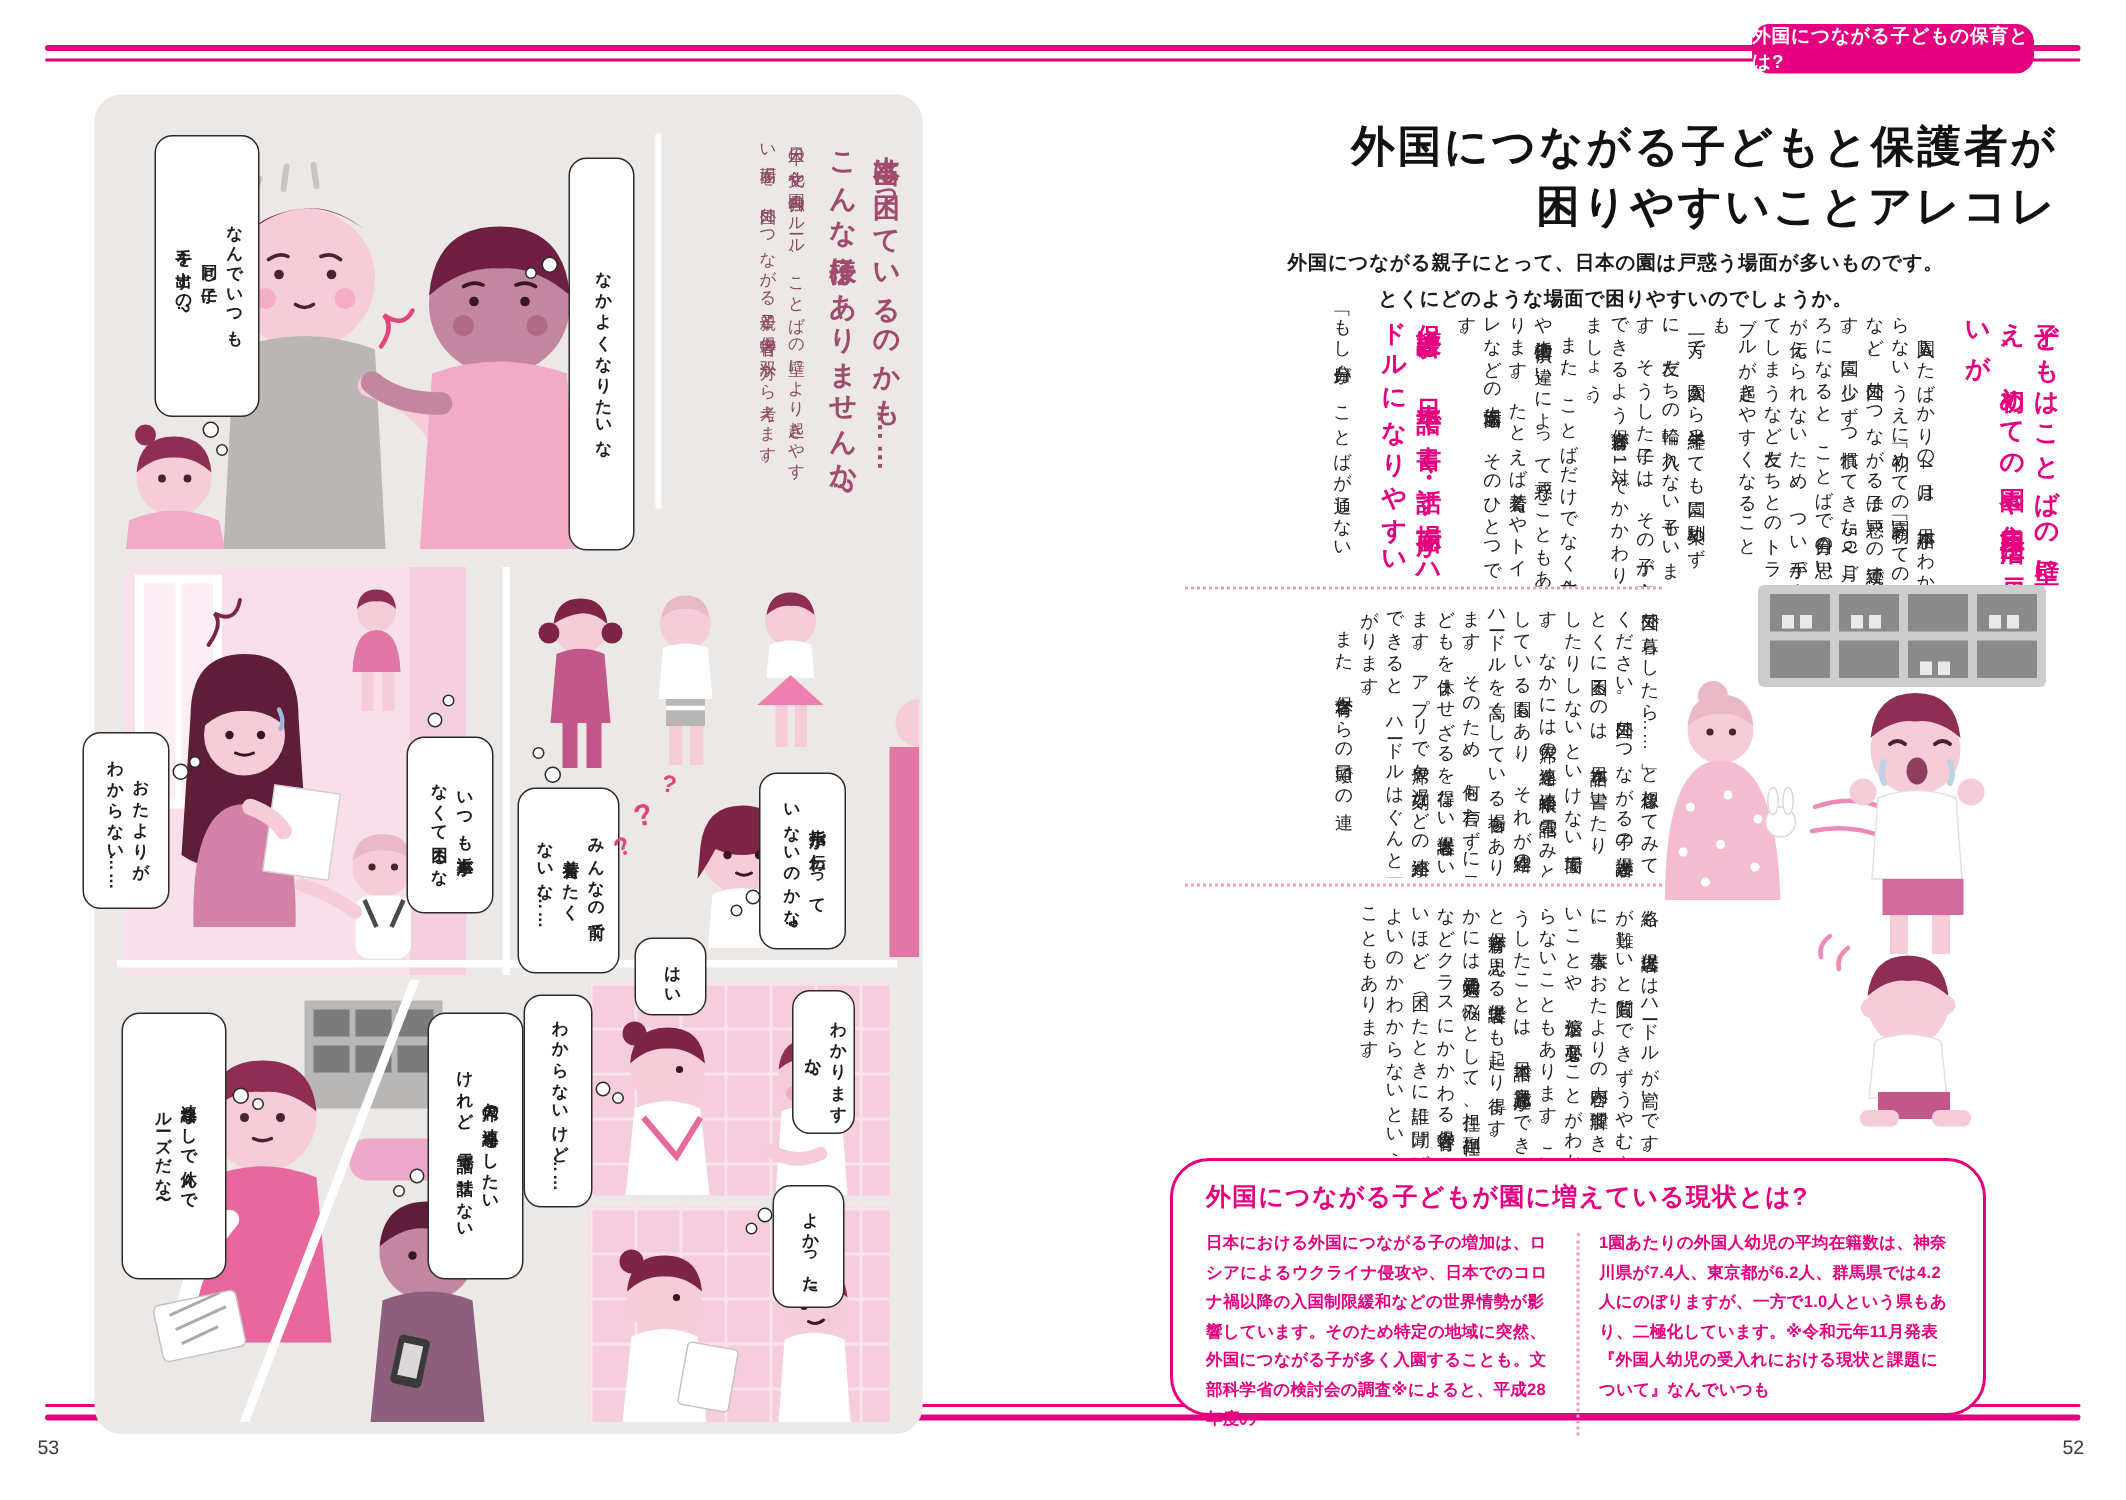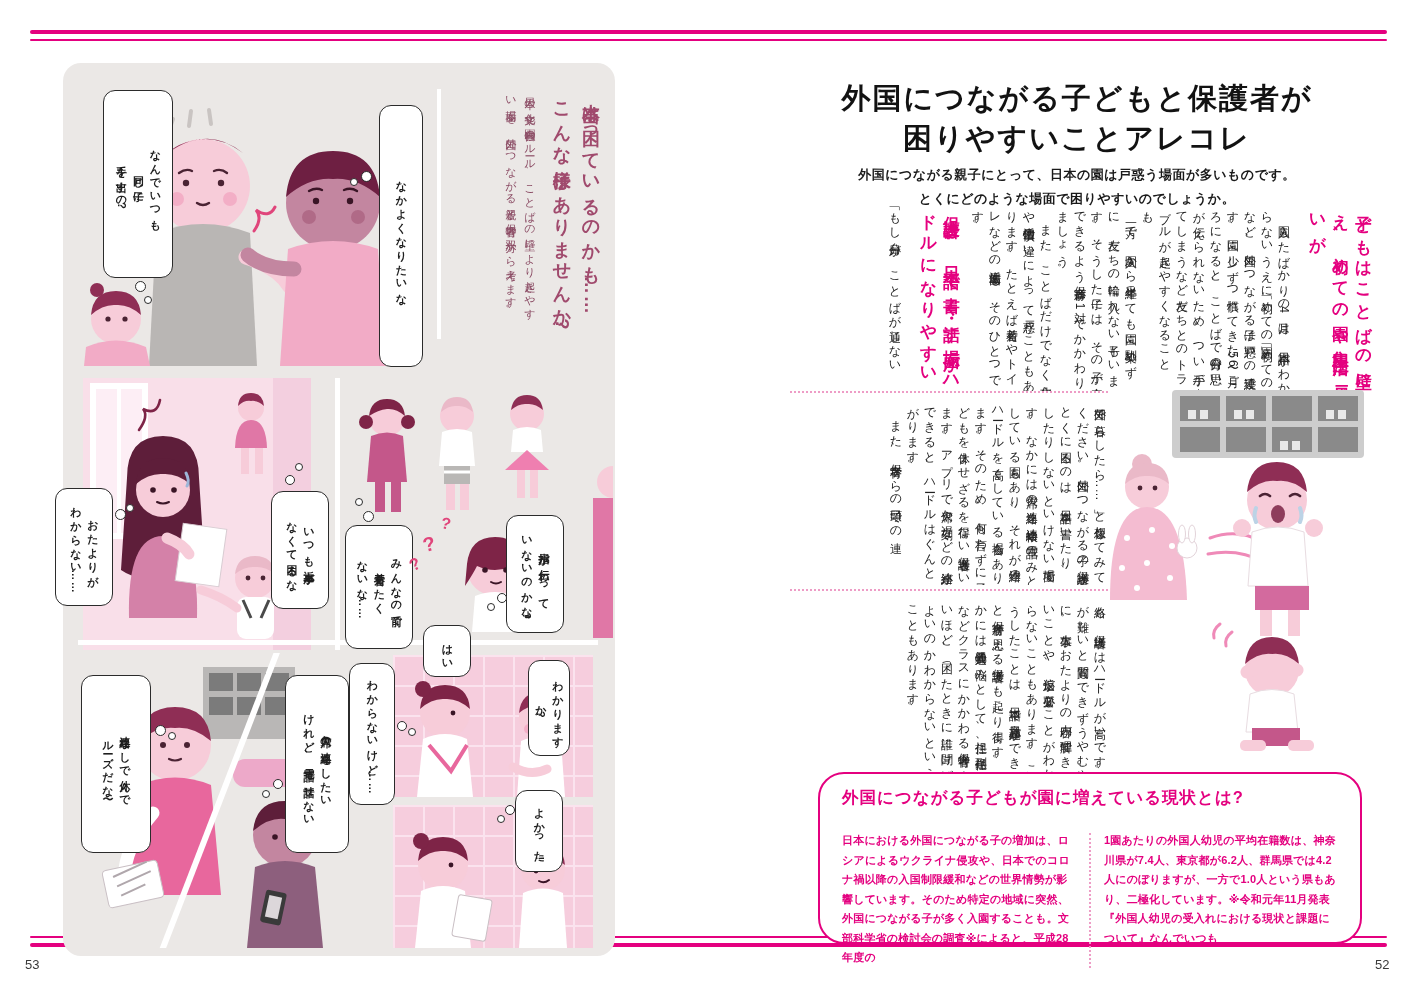--- a/index.html
+++ b/index.html
@@ -26,47 +26,50 @@
   .bubble{position:absolute;background:#fff;border:1.6px solid #2b2b2b;border-radius:12px;
           display:flex;align-items:center;justify-content:center;writing-mode:vertical-rl;
           white-space:pre-line;text-align:center;font-size:11px;font-weight:600;color:#1e1e1e;
           line-height:17px;letter-spacing:1.5px;padding:6px 4px;box-sizing:border-box;z-index:2;}
   .dot{position:absolute;background:#fff;border:1.5px solid #2b2b2b;border-radius:50%;z-index:2;}
   .qmark{position:absolute;color:#e0457b;font-weight:bold;z-index:2;}
   .tile{background-color:#f6cddd;background-image:linear-gradient(#fbe3ee 2px,transparent 2px),
         linear-gradient(90deg,#fbe3ee 2px,transparent 2px);background-size:30px 30px;}
 
   
-  .rp-title{position:absolute;left:782px;top:78px;width:590px;text-align:center;color:#121212;
+  .rp-title{position:absolute;left:782px;top:78px;width:590px;text-align:right;color:#121212;
             font-weight:bold;font-size:29px;line-height:40px;letter-spacing:2px;}
   .rp-sub{position:absolute;left:782px;top:163px;width:590px;text-align:center;color:#1a1a1a;
           font-weight:bold;font-size:13px;line-height:24px;letter-spacing:.5px;}
   .vband{position:absolute;writing-mode:vertical-rl;overflow:hidden;}
   .vband p{margin:0;font-size:12px;line-height:17px;letter-spacing:1px;color:#222;}
   .vh{color:#e4007f;font-weight:bold;font-size:16.5px;line-height:23px;letter-spacing:3px;
       margin-left:14px;margin-right:6px;}
   .vh.first{margin-right:0;}
   .dotline{position:absolute;border-top:2px dotted #ee9cc6;}
 
-  .infobox{position:absolute;left:818px;top:772px;width:544px;height:172px;background:#fff;
+  .infobox{position:absolute;left:780px;top:772px;width:544px;height:172px;background:#fff;
            border:2.5px solid #e4007f;border-radius:26px;box-sizing:border-box;padding:13px 22px 10px;}
   .infobox .ib-title{color:#e4007f;font-weight:bold;font-size:16.5px;letter-spacing:1px;}
-  .infobox .ib-cols{display:flex;margin-top:22px;justify-content:center;}
+  .infobox .ib-cols{display:flex;margin-top:11px;justify-content:center;}
   .infobox .ib-col{width:242px;color:#e4007f;font-weight:bold;font-size:11px;line-height:19.5px;letter-spacing:.2px;}
   .infobox .ib-div{border-left:2px dotted #ee9cc6;margin:2px 13px 0 13px;}
 </style>
 </head>
 <body>
 
 <div id="page">
 
   <div class="rule" style="left:30px;top:30px;width:1357px;height:4px;"></div>
   <div class="rule" style="left:30px;top:39px;width:1357px;height:2px;"></div>
   <div class="rule" style="left:30px;top:936px;width:1357px;height:2px;"></div>
   <div class="rule" style="left:30px;top:943px;width:1357px;height:4px;"></div>
+  <div class="tab">
+      <span>外国につながる子どもの保育とは?</span>
+    </div>
   <div class="pgnum" style="left:25px;text-align:right;">53</div>
   <div class="pgnum" style="left:1375px;">52</div>
 
   <div class="panel">
 
     <div class="lp-heading">
       <div>本当は困っているのかも……</div>
       <div>こんな様子はありませんか?</div>
     </div>
     <div class="lp-lead">日本の文化や園独自のルール、ことばの壁により起きやすい場面を、外国につながる親子と保育者の双方から考えます。</div>

